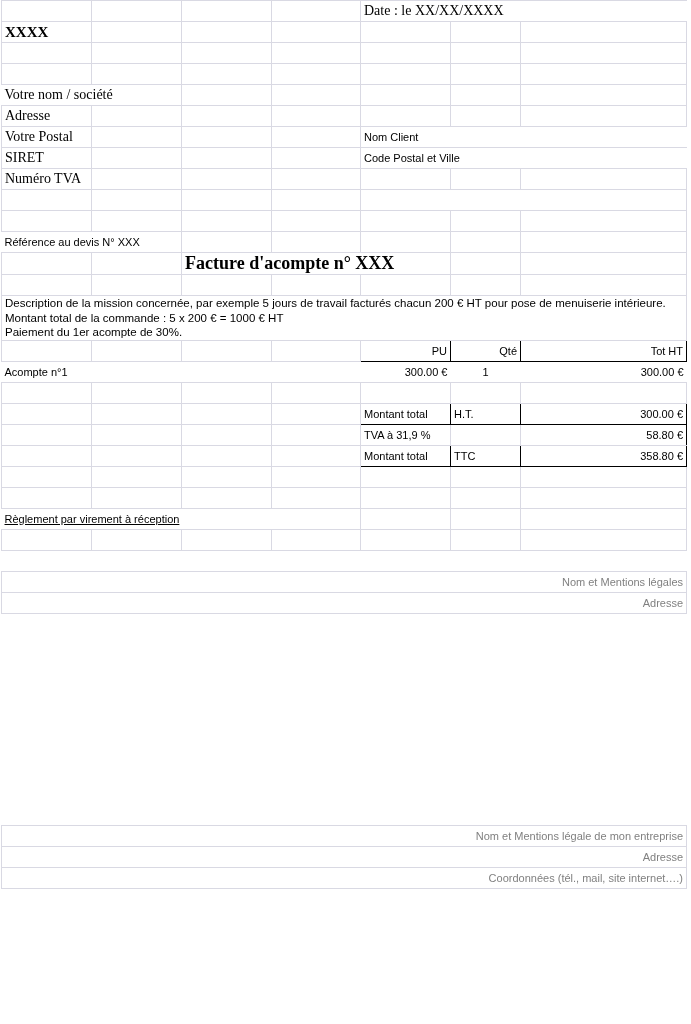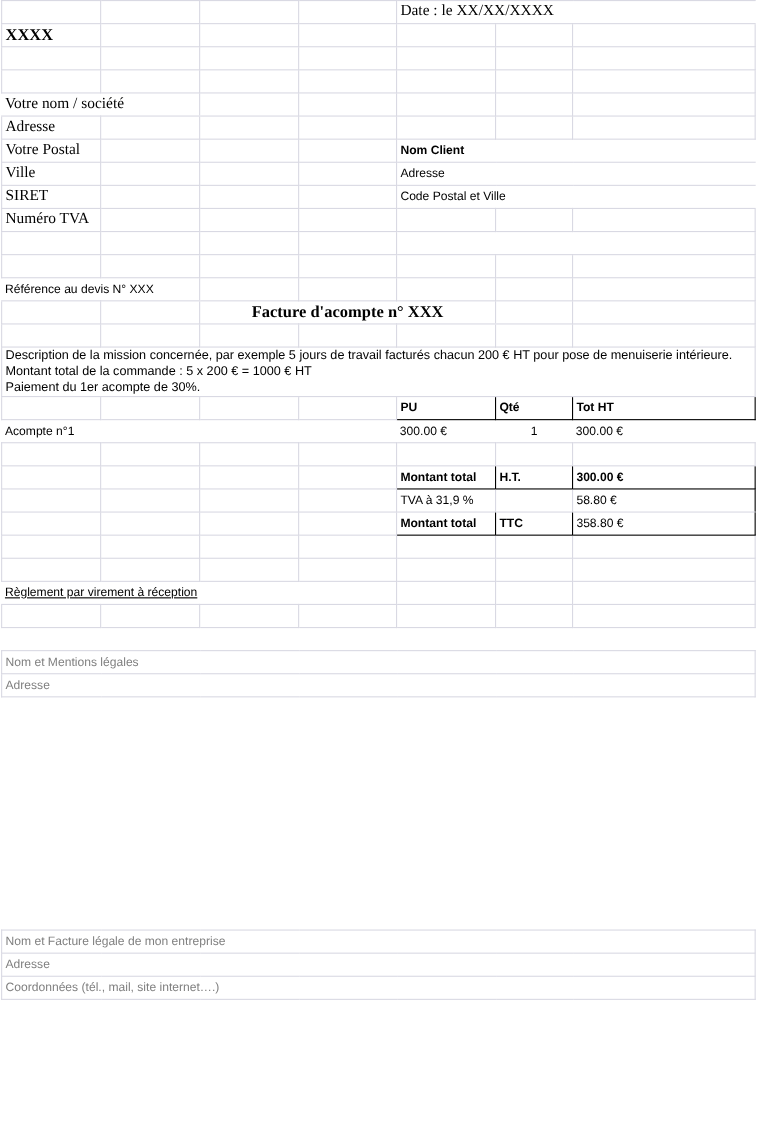--- a/index.html
+++ b/index.html
@@ -37,24 +37,24 @@
   .c2 { width: 90px; }
   .c3 { width: 90px; }
   .c4 { width: 89px; }
   .c5 { width: 90px; }
   .c6 { width: 70px; }
   .c7 { width: 166px; }
 
   
   .serif      { font-family: "Liberation Serif", serif; font-size: 14px; }
   .logo       { font-family: "Liberation Serif", serif; font-size: 15px; font-weight: bold; }
-  .title-big  { font-family: "Liberation Serif", serif; font-size: 15px; font-weight: bold; text-align: center; }
+  .title-big  { font-family: "Liberation Serif", serif; font-size: 18px; font-weight: bold; }
   .sans       { font-family: "Liberation Sans", sans-serif; font-size: 11px; }
-  .sans-b     { font-family: "Liberation Sans", sans-serif; font-size: 11px; font-weight: bold; }
-  .right      { }
+  .sans-b     { font-family: "Liberation Sans", sans-serif; font-size: 11px; font-weight: normal; }
+  .right      { text-align: right; }
   .center     { text-align: center; }
   .underline  { text-decoration: underline; margin-left: 44px; }
 
   
   .nb       { border: none !important; }
   .nb-lr    { border-left: none !important; border-right: none !important; }
   .blk      { border: 1.5px solid #000000 !important; }
   .blk-l    { border-left: 1.5px solid #000000 !important; }
   .blk-r    { border-right: 1.5px solid #000000 !important; }
 
@@ -81,21 +81,21 @@
     font-size: 11.5px;
   }
 
   .spacer-gap { height: 14px; }
   .spacer-gap td { border: none !important; height: 14px; }
 
   .big-gap { height: 212px; }
   .big-gap td { border: none !important; height: 212px; }
 
   .footer-cell {
-    text-align: left;
+    text-align: right;
     color: #808080;
     border: 1px solid #d9d9e3;
     height: 19px;
     font-size: 11px;
   }
 </style>
 </head>
 <body>
 
 <table class="sheet">
@@ -168,27 +168,20 @@
   </tr>
 
   <tr>
     <td class="serif">Votre Postal</td>
     <td></td>
     <td></td>
     <td></td>
     <td class="sans-b nb-lr" colspan="3">Nom Client</td>
   </tr>
 
-  <tr>
-    <td class="serif">Ville</td>
-    <td></td>
-    <td></td>
-    <td></td>
-    <td class="sans nb-lr" colspan="3">Adresse</td>
-  </tr>
 
   <tr>
     <td class="serif">SIRET</td>
     <td></td>
     <td></td>
     <td></td>
     <td class="sans nb-lr" colspan="3">Code Postal et Ville</td>
   </tr>
 
   <tr>
@@ -359,21 +352,21 @@
 
   <tr>
     <td class="footer-cell" colspan="7">Adresse</td>
   </tr>
 
   <tr class="big-gap">
     <td colspan="7"></td>
   </tr>
 
   <tr>
-    <td class="footer-cell" colspan="7">Nom et Facture légale de mon entreprise</td>
+    <td class="footer-cell" colspan="7">Nom et Mentions légale de mon entreprise</td>
   </tr>
   <tr>
     <td class="footer-cell" colspan="7">Adresse</td>
   </tr>
   <tr>
     <td class="footer-cell" colspan="7">Coordonnées (tél., mail, site internet….)</td>
   </tr>
 
 </tbody>
   </table>

